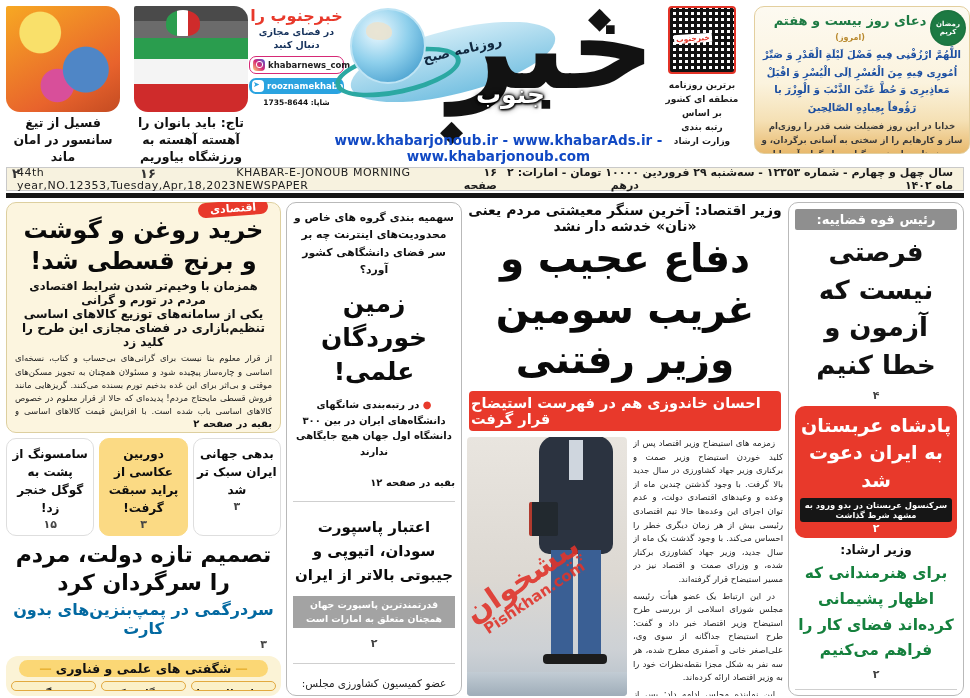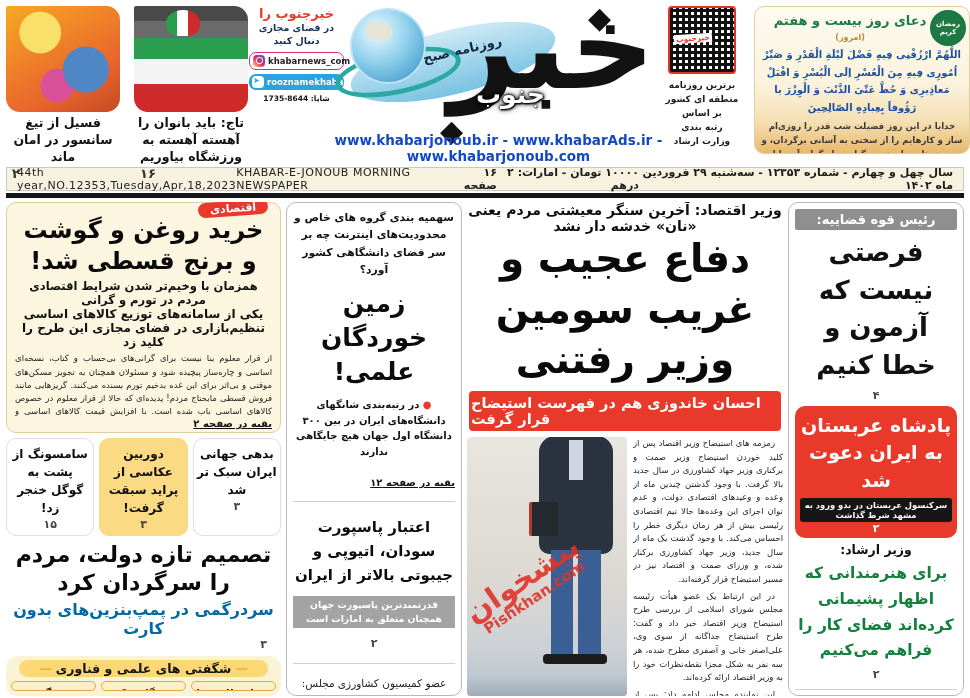--- a/index.html
+++ b/index.html
@@ -9,21 +9,21 @@
   .header{position:relative;height:160px;}
   .teaser{position:absolute;top:2px;width:114px;text-align:center;}
   .teaser .ph{height:106px;border-radius:14px;border-top-left-radius:2px;overflow:hidden;position:relative;}
   .ph-movie{background:linear-gradient(135deg,#f6b râ0,#e8632c);background:radial-gradient(circle at 30% 25%,#f9e06a 0 18%,transparent 19%),radial-gradient(circle at 70% 60%,#4f86c6 0 22%,transparent 23%),radial-gradient(circle at 45% 75%,#d84f9a 0 16%,transparent 17%),linear-gradient(150deg,#f7a823,#e8632c 70%,#c44b22);}
   .ph-flag{background:linear-gradient(180deg,#4a4a4a 0 14%,#6b6b6b 14% 30%,#2a9d4e 30% 50%,#f4f4f4 50% 74%,#cf2b2b 74% 100%);}
   .ph-flag:before{content:"";position:absolute;left:32px;top:4px;width:34px;height:26px;border-radius:50% 50% 40% 40%;background:linear-gradient(90deg,#2a9d4e 33%,#fff 33% 66%,#cf2b2b 66%);}
   .teaser .cap{font-weight:bold;font-size:12.5px;line-height:1.35;margin-top:3px;color:#111;}
   .teaser .pg{text-align:left;font-weight:bold;font-size:13px;color:#333;padding:0 6px;}
   
   .social{position:absolute;left:243px;top:2px;width:95px;text-align:center;font-weight:bold;}
-  .social .s-red{color:#e8392b;font-size:13px;}
+  .social .s-red{color:#e8392b;font-size:16px;}
   .social .s-navy{color:#16325c;font-size:9.5px;line-height:1.4;}
   .handle{display:flex;align-items:center;gap:3px;border-radius:7px;margin-top:4px;padding:2px 3px;font-size:8.5px;direction:ltr;justify-content:flex-start;}
   .handle.ig{border:1.5px solid #d62976;background:#fff;color:#222;}
   .handle.tg{background:#2aa3e0;color:#fff;}
   .hicon{width:12px;height:12px;border-radius:4px;flex:0 0 auto;position:relative;}
   .hicon.ig-i{background:linear-gradient(45deg,#feda75,#d62976,#4f5bd5);}
   .hicon.ig-i:before{content:"";position:absolute;inset:2.5px;border:1.5px solid #fff;border-radius:3px;}
   .hicon.tg-i{background:#fff;}
   .hicon.tg-i:before{content:"➤";color:#2aa3e0;font-size:8px;position:absolute;left:1px;top:0px;}
   .issn{font-size:7.5px;color:#111;margin-top:4px;letter-spacing:.5px;direction:ltr;}
@@ -55,21 +55,21 @@
   .pr-ar{color:#1c4fa1;font-size:10px;font-weight:bold;line-height:1.75;}
   .pr-fa{color:#3a3a3a;font-size:8.6px;font-weight:bold;line-height:1.65;margin-top:3px;}
   
   .dateline{margin-top:3px;display:flex;align-items:center;justify-content:space-between;background:#f7f2df;border:1px solid #c9c9c9;height:22px;padding:0 10px;font-size:11px;font-weight:bold;color:#1b1b1b;}
   .dateline .ltr{direction:ltr;font-weight:normal;color:#222;letter-spacing:.5px;}
   .black-rule{height:5px;background:#151515;margin:2px 0 4px;}
   
   .content{display:grid;grid-template-columns:176px 316px 176px 1fr;gap:5px;height:494px;align-items:stretch;}
   .boxed{border:1px solid #b9b9b9;border-radius:10px;padding:6px;overflow:hidden;background:#fff;}
   .pgno{font-weight:bold;font-size:11px;color:#444;text-align:center;}
-  .cont-note{font-weight:bold;font-size:10px;color:#111;text-decoration:underline;}
+  .cont-note{font-weight:bold;font-size:10px;color:#111;}
   .divider{border-top:1px solid #cfcfcf;margin:4px 0;}
   .red-dot{color:#e8392b;font-weight:bold;}
   
   .col-right{display:flex;flex-direction:column;gap:4px;}
   .jud-kicker{background:#8f8f8f;color:#fff;font-weight:bold;text-align:center;font-size:13px;padding:3px 2px;border-radius:2px;}
   .jud-head{font-size:26px;font-weight:bold;text-align:center;line-height:1.45;color:#111;}
   .saudi{background:#e8392b;color:#fff;border-radius:10px;padding:6px 5px 3px;text-align:center;}
   .saudi-head{font-size:19px;font-weight:bold;line-height:1.45;}
   .saudi-sub{background:#161616;color:#fff;font-size:8.3px;font-weight:bold;border-radius:3px;padding:2px 1px;margin-top:4px;}
   .saudi .pgno{color:#fff;}

